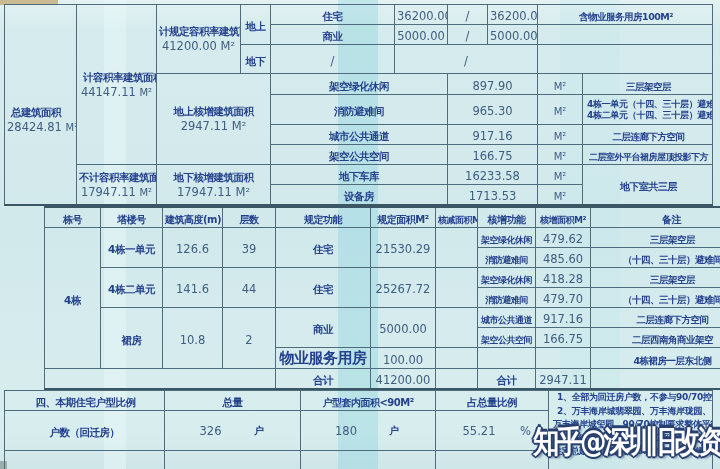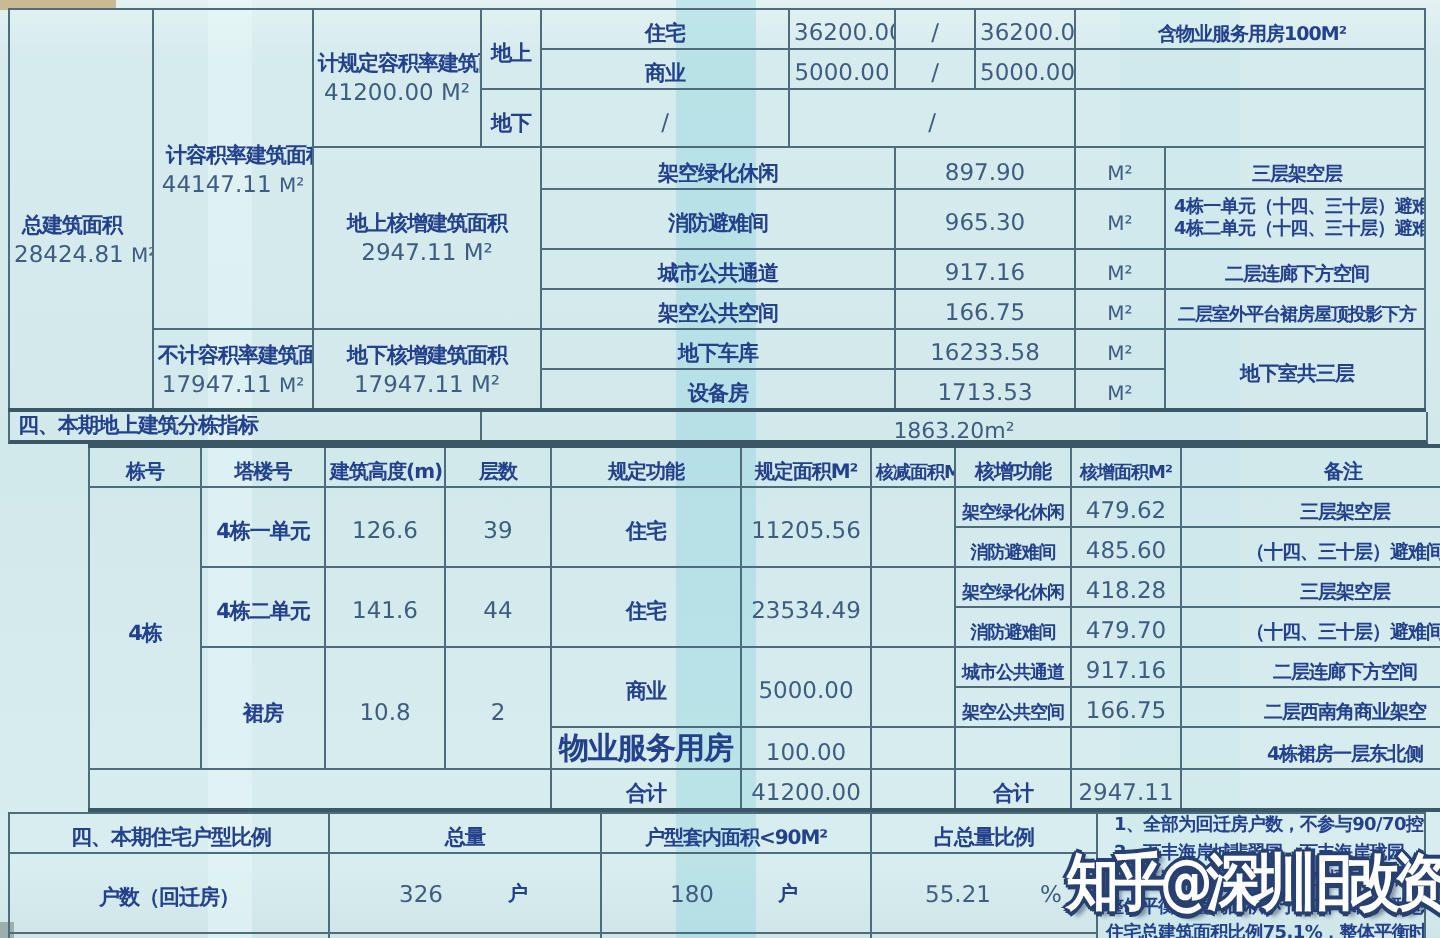--- a/index.html
+++ b/index.html
@@ -160,28 +160,20 @@
         <td rowspan="2" class="tl"><span class="lbl" style="font-size:10px">地下室共三层</span></td>
       </tr>
       <tr style="height:17px">
         <td colspan="2"><span class="lbl">设备房</span></td>
         <td colspan="2"><span class="num">1713.53</span></td>
         <td><span class="unit">M²</span></td>
       </tr>
     </tbody>
       </table>
 
-    <div class="divider">
-      <div class="d-left">
-        <span class="lbl tl" style="padding-left:4px">四、本期地上建筑分栋指标</span>
-      </div>
-      <div class="d-right">
-        <span class="num" style="font-size:11px">1863.20m²</span>
-      </div>
-    </div>
 
     <table class="t sec2">
       <colgroup>
         <col style="width:56px">
           <col style="width:62px">
           <col style="width:60px">
           <col style="width:53px">
         <col style="width:95px">
           <col style="width:65px">
           <col style="width:42px">
@@ -201,37 +193,37 @@
         <td><span class="lbl" style="font-size:10px">核增功能</span></td>
         <td><span class="lbl" style="font-size:9px">核增面积M²</span></td>
         <td><span class="lbl" style="font-size:10px">备注</span></td>
       </tr>
       <tr style="height:17px">
         <td rowspan="7"><span class="lbl">4栋</span></td>
         <td rowspan="2"><span class="lbl">4栋一单元</span></td>
         <td rowspan="2"><span class="num">126.6</span></td>
         <td rowspan="2"><span class="num">39</span></td>
         <td rowspan="2"><span class="lbl">住宅</span></td>
-        <td rowspan="2"><span class="num">11205.56</span></td>
+        <td rowspan="2"><span class="num">21530.29</span></td>
         <td rowspan="2"></td>
         <td><span class="lbl" style="font-size:9px">架空绿化休闲</span></td>
         <td><span class="num">479.62</span></td>
         <td class="tl"><span class="lbl" style="font-size:9.5px">三层架空层</span></td>
       </tr>
       <tr style="height:18px">
         <td><span class="lbl" style="font-size:9px">消防避难间</span></td>
         <td><span class="num">485.60</span></td>
         <td class="tl"><span class="lbl" style="font-size:9.5px">（十四、三十层）避难间</span></td>
       </tr>
       <tr style="height:18px">
         <td rowspan="2"><span class="lbl">4栋二单元</span></td>
         <td rowspan="2"><span class="num">141.6</span></td>
         <td rowspan="2"><span class="num">44</span></td>
         <td rowspan="2"><span class="lbl">住宅</span></td>
-        <td rowspan="2"><span class="num">23534.49</span></td>
+        <td rowspan="2"><span class="num">25267.72</span></td>
         <td rowspan="2"></td>
         <td><span class="lbl" style="font-size:9px">架空绿化休闲</span></td>
         <td><span class="num">418.28</span></td>
         <td class="tl"><span class="lbl" style="font-size:9.5px">三层架空层</span></td>
       </tr>
       <tr style="height:18px">
         <td><span class="lbl" style="font-size:9px">消防避难间</span></td>
         <td><span class="num">479.70</span></td>
         <td class="tl"><span class="lbl" style="font-size:9.5px">（十四、三十层）避难间</span></td>
       </tr>

